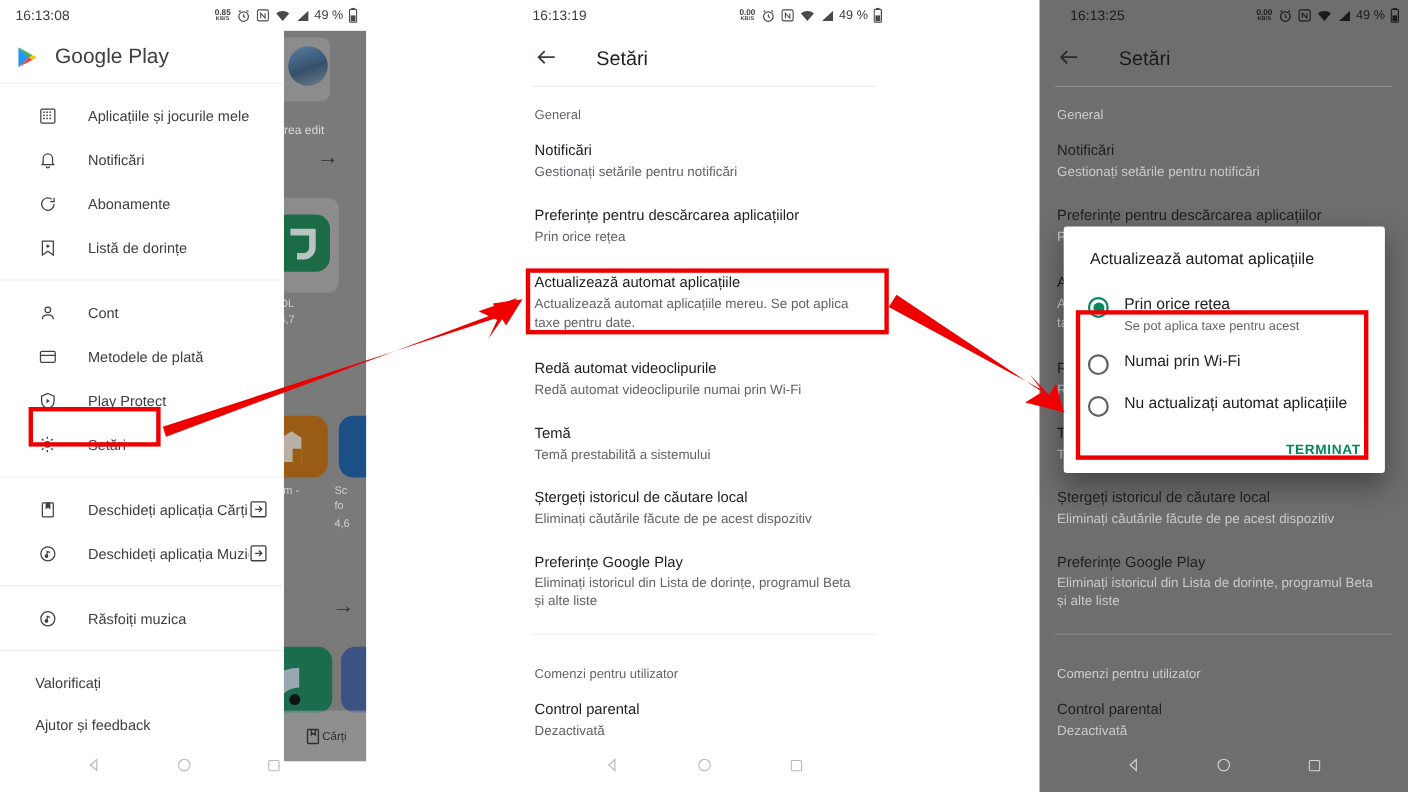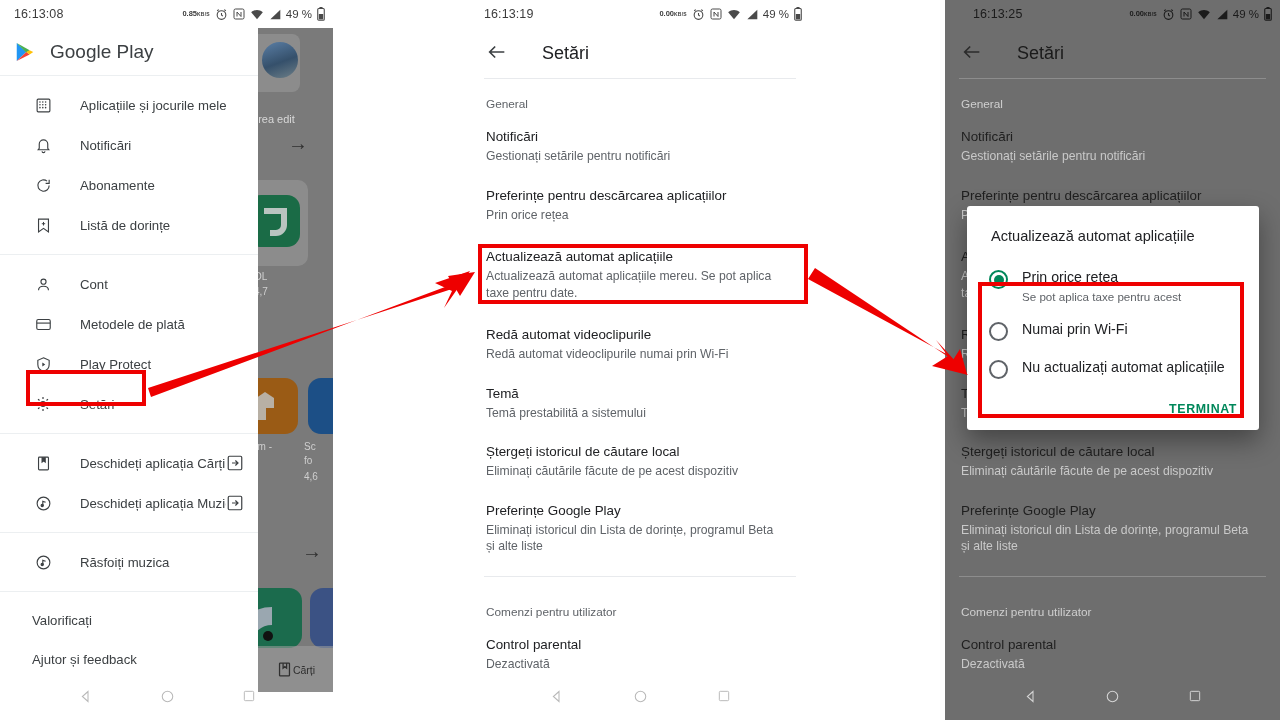--- a/index.html
+++ b/index.html
@@ -12,21 +12,21 @@
   #panel1 { left:0;   width:333px; }
   #panel2 { left:470; width:340px; }
   #panel3 { left:945px; width:335px; background:#6e6e6e; }
 
   
   .statusbar { position:relative; height:28px; display:flex; align-items:center;
     padding:0 8px 0 14px; font-size:12.5px; color:#3c3c3c; }
   .statusbar.dark { color:#1b1b1b; }
   .st-time { font-size:12.5px; letter-spacing:.1px; }
   .st-right { margin-left:auto; display:flex; align-items:center; gap:5px; }
-  .st-net { display:flex; align-items:center; line-height:1;
+  .st-net { display:flex; flex-direction:column; align-items:center; line-height:1;
     font-size:6.5px; font-weight:bold; }
   .st-net .n1 { font-size:7.5px; }
   .st-net .n2 { font-size:5px; letter-spacing:.2px; }
   .ic { display:inline-block; }
   .ic svg { display:block; }
   .st-pct { font-size:11.5px; }
 
   
   .play-header { height:48px; display:flex; align-items:center; padding:0 0 0 14px;
     border-bottom:1px solid #eceff1; }

